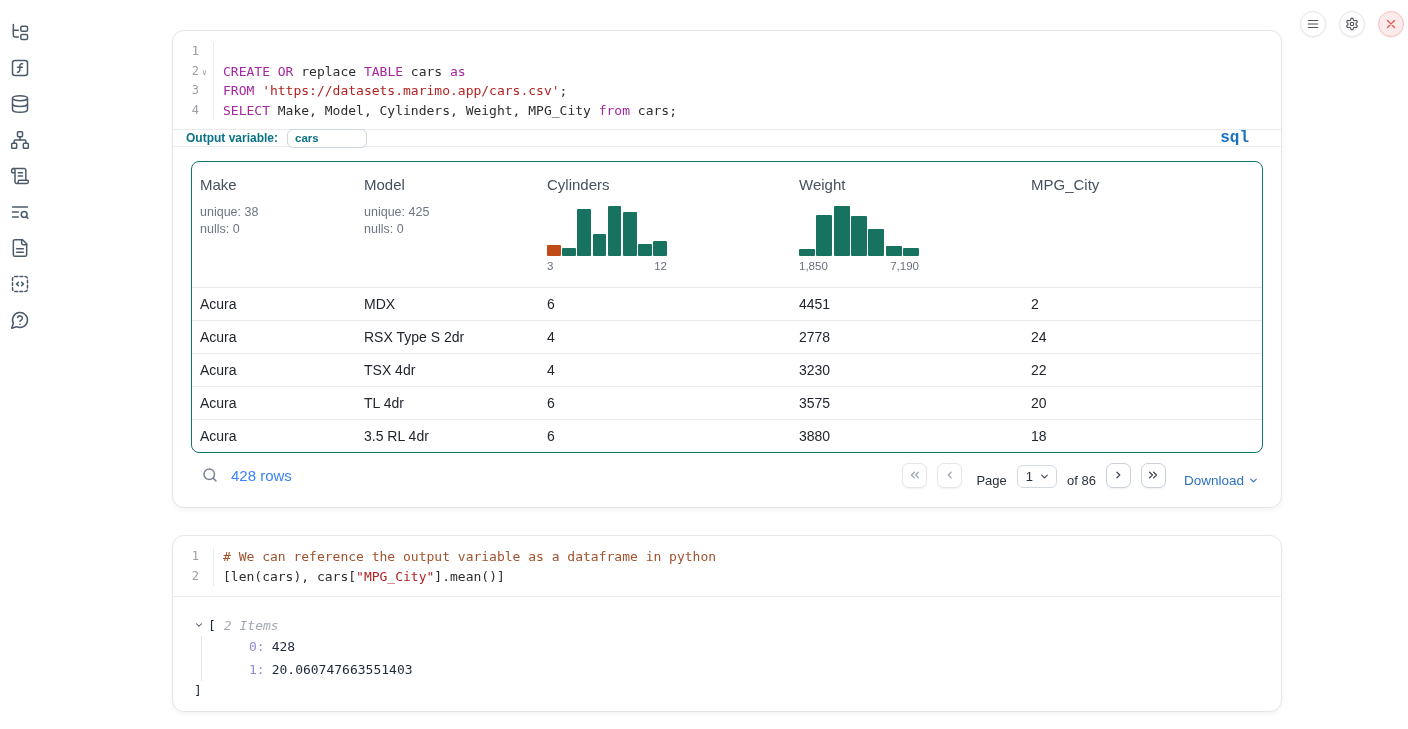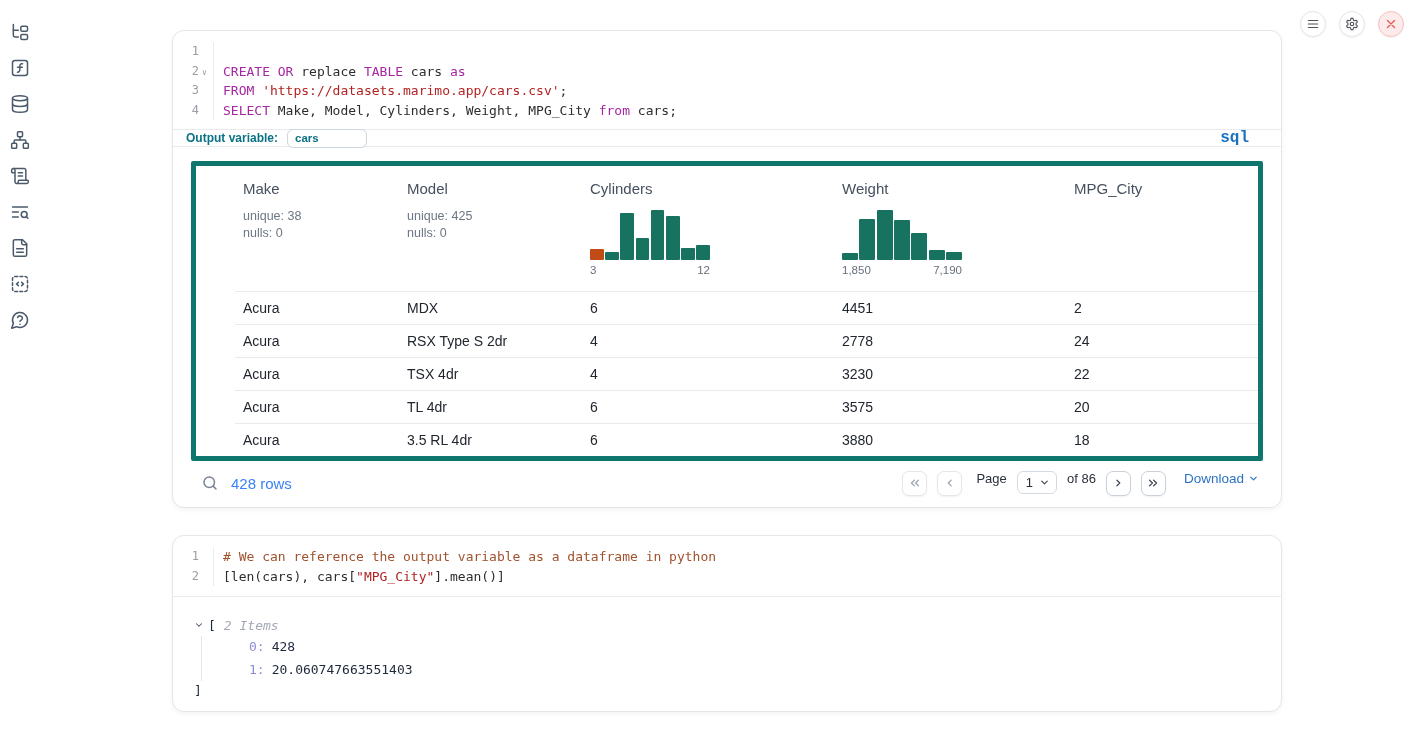--- a/index.html
+++ b/index.html
@@ -46,39 +46,39 @@
     display:flex; align-items:center; padding:8px 13px; }
   .outvar-label { font-size:12px; font-weight:bold; color:var(--teal,#0b7285); }
   .outvar-input { margin-left:9px; width:80px; height:19px; border:1px solid #cdd5de;
     border-radius:6px; padding:0 7px; font-size:11.5px; font-weight:bold;
     color:var(--teal,#0b7285); font-family:"Liberation Sans",sans-serif; outline:none; }
   .sql-badge { margin-left:auto; margin-right:19px; font-size:16px; font-weight:bold;
     color:var(--sqlbadge,#1971c2); font-family:Liberation Mono, monospace; }
 
   
   .output-area { padding:14px 18px 0 18px; }
-  .table-card { border:5px solid #0f766e; border-radius:2px; overflow:hidden;padding-left:39px; }
+  .table-card { border:1px solid #0f766e; border-radius:8px; overflow:hidden; }
   .tgrid { display:grid; grid-template-columns:164px 183px 252px 232px 1fr; }
   .thead { height:125px; }
   .th { padding:14px 8px 0 8px; }
   .th-label { font-size:15px; color:#46515f; cursor:pointer; }
   .th-stats { margin-top:11px; font-size:12.5px; color:#6d7683; line-height:16.5px; }
   .histwrap { margin-top:13px; width:120px; }
   .hist { display:flex; align-items:flex-end; height:50px; gap:1.5px; }
   .hist .bar { flex:1; background:var(--green,#177360); border-radius:1px; }
   .hist-axis { display:flex; justify-content:space-between; margin-top:4px;
     font-size:11.5px; color:#67707e; }
   .trow { height:33px; border-top:1px solid #e8eaee; align-items:center; }
   .td { padding:0 8px; font-size:14px; color:#21262e; white-space:nowrap; overflow:hidden; }
 
   
   .table-footer { height:44px; display:flex; align-items:center; padding:0 4px 0 10px; }
   .search-btn { width:18px; height:18px; color:#7b8494; cursor:pointer; flex:none; }
   .rowcount { margin-left:12px; font-size:15px; color:#3b82f6; }
-  .pager { margin-left:auto; display:flex; align-items:flex-start; gap:10px; }
+  .pager { margin-left:auto; display:flex; align-items:flex-end; gap:10px; }
   .pg-btn { width:25px; height:25px; border-radius:7px; background:#fff;
     display:flex; align-items:center; justify-content:center; cursor:pointer;
     border:1px solid #e4e7ec; color:#9aa3b0; box-shadow:0 1px 2px rgba(15,23,42,.06); }
   .pg-btn.active { border-color:#c9d1db; color:#3a4452; }
   .pg-btn svg { width:14px; height:14px; }
   .pg-text { font-size:13px; color:#2a313c; }
   .page-select { display:flex; align-items:center; gap:6px; height:23px; padding:0 6px 0 8px;
     border:1px solid #d4dae2; border-radius:6px; font-size:13px; color:#2a313c; cursor:pointer; }
   .page-select svg { width:11px; height:11px; color:#3a4452; }
   .download { margin-left:8px; display:flex; align-items:center; gap:4px;

